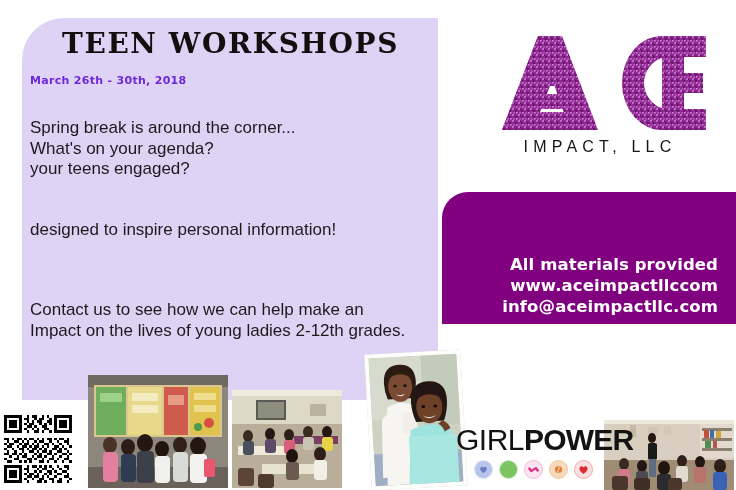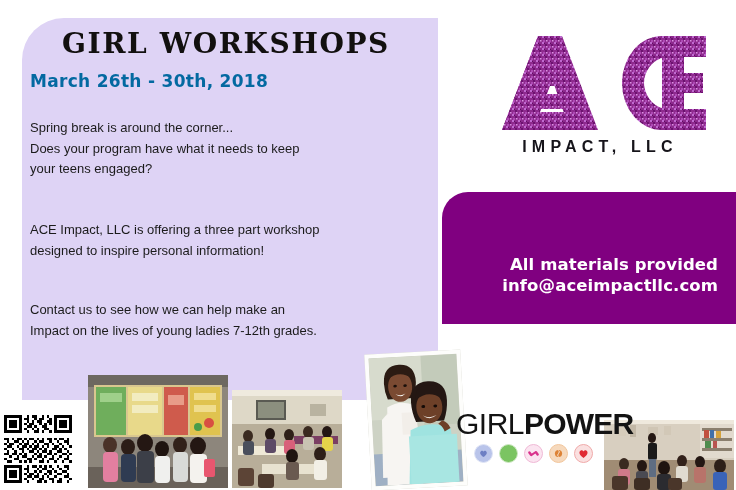--- a/index.html
+++ b/index.html
@@ -40,33 +40,33 @@
     color: #12100f;
     white-space: nowrap;
   }
 
   .date-line {
     position: absolute;
     left: 30px;
     top: 71px;
     font-family: "DejaVu Sans", sans-serif;
     font-weight: 700;
-    font-size: 17px;
+    font-size: 11px;
     line-height: 20px;
     letter-spacing: 0.3px;
-    color: #0369a1;
+    color: #6d28d9;
     white-space: nowrap;
   }
 
   
   .body-block {
     position: absolute;
     left: 30px;
     font-family: "Liberation Sans", sans-serif;
-    font-size: 13px;
+    font-size: 17px;
     line-height: 20.5px;
     color: #1b1b1b;
   }
   .body-block p { margin: 0; white-space: nowrap; }
   #para-1 { top: 118px; }
   #para-2 { top: 220px; }
   #para-3 { top: 300px; }
 
   
   .ace-logo {
@@ -84,21 +84,21 @@
     height: 104px;
   }
   .ace-sub {
     position: absolute;
     left: 4px;
     top: 108px;
     width: 204px;
     text-align: center;
     font-family: "Liberation Sans", sans-serif;
     font-size: 16px;
-    font-weight: 700;
+    font-weight: 400;
     letter-spacing: 5.2px;
     color: #16141a;
     white-space: nowrap;
   }
 
   
   .contact-block {
     position: absolute;
     left: 442px;
     top: 192px;
@@ -163,21 +163,21 @@
     left: 604px;
     top: 420px;
     width: 130px;
     height: 70px;
   }
 
   
   .girlpower {
     position: absolute;
     left: 456px;
-    top: 408px;
+    top: 424px;
     width: 148px;
     height: 62px;
   }
   .gp-word {
     position: absolute;
     left: 0;
     top: 0;
     font-family: "Liberation Sans", sans-serif;
     font-size: 30px;
     line-height: 32px;
@@ -201,37 +201,36 @@
     display: flex;
     align-items: center;
     justify-content: center;
   }
 </style>
 </head>
 <body>
 
 <div class="lavender-panel"></div>
 
-<div class="headline">GIRL WORKSHOPS</div>
+<div class="headline">TEEN WORKSHOPS</div>
 <div class="date-line">March 26th - 30th, 2018</div>
 
 <div class="body-block" id="para-1">
   <p>Spring break is around the corner...</p>
-  <p>Does your program have what it needs to keep</p>
+  <p>What's on your agenda?</p>
   <p>your teens engaged?</p>
 </div>
 
 <div class="body-block" id="para-2">
-  <p>ACE Impact, LLC is offering a three part workshop</p>
   <p>designed to inspire personal information!</p>
 </div>
 
 <div class="body-block" id="para-3">
   <p>Contact us to see how we can help make an</p>
-  <p>Impact on the lives of young ladies 7-12th grades.</p>
+  <p>Impact on the lives of young ladies 2-12th grades.</p>
 </div>
 
 <div class="ace-logo">
   <svg class="ace-mark" viewBox="0 0 212 104">
     <defs>
       <pattern id="glitter" width="6" height="6" patternUnits="userSpaceOnUse">
         <rect width="6" height="6" fill="#8e2a8e"></rect>
         <rect x="0" y="0" width="2" height="2" fill="#c06bd0"></rect>
         <rect x="3" y="2" width="2" height="2" fill="#6d1270"></rect>
         <rect x="1" y="4" width="2" height="2" fill="#ad49b4"></rect>
@@ -250,20 +249,21 @@
              A40 47 0 0 1 168 100 A40 47 0 0 1 128 53 Z" fill="url(#glitter)"></path>
 
     <path d="M168 6 L212 6 L212 27 L190 27 L190 43 L209 43 L209 63 L190 63 L190 79 L212 79 L212 100 L168 100 Z" fill="url(#glitter)"></path>
   </svg>
   <div class="ace-sub">IMPACT, LLC</div>
 </div>
 
 <div class="contact-block">
   <div class="contact-lines">
     <div>All materials provided</div>
+    <div>www.aceimpactllccom</div>
     <div>info@aceimpactllc.com</div>
   </div>
 </div>
 
 <svg class="qr-code" viewBox="0 0 29 29" shape-rendering="crispEdges">
   <rect width="29" height="29" fill="#ffffff"></rect>
   <g fill="#000000">
 
     <path d="M1 1h7v7h-7z M2 2h5v5h-5z" fill="#000"></path>
     <rect x="2" y="2" width="5" height="5" fill="#fff"></rect>

